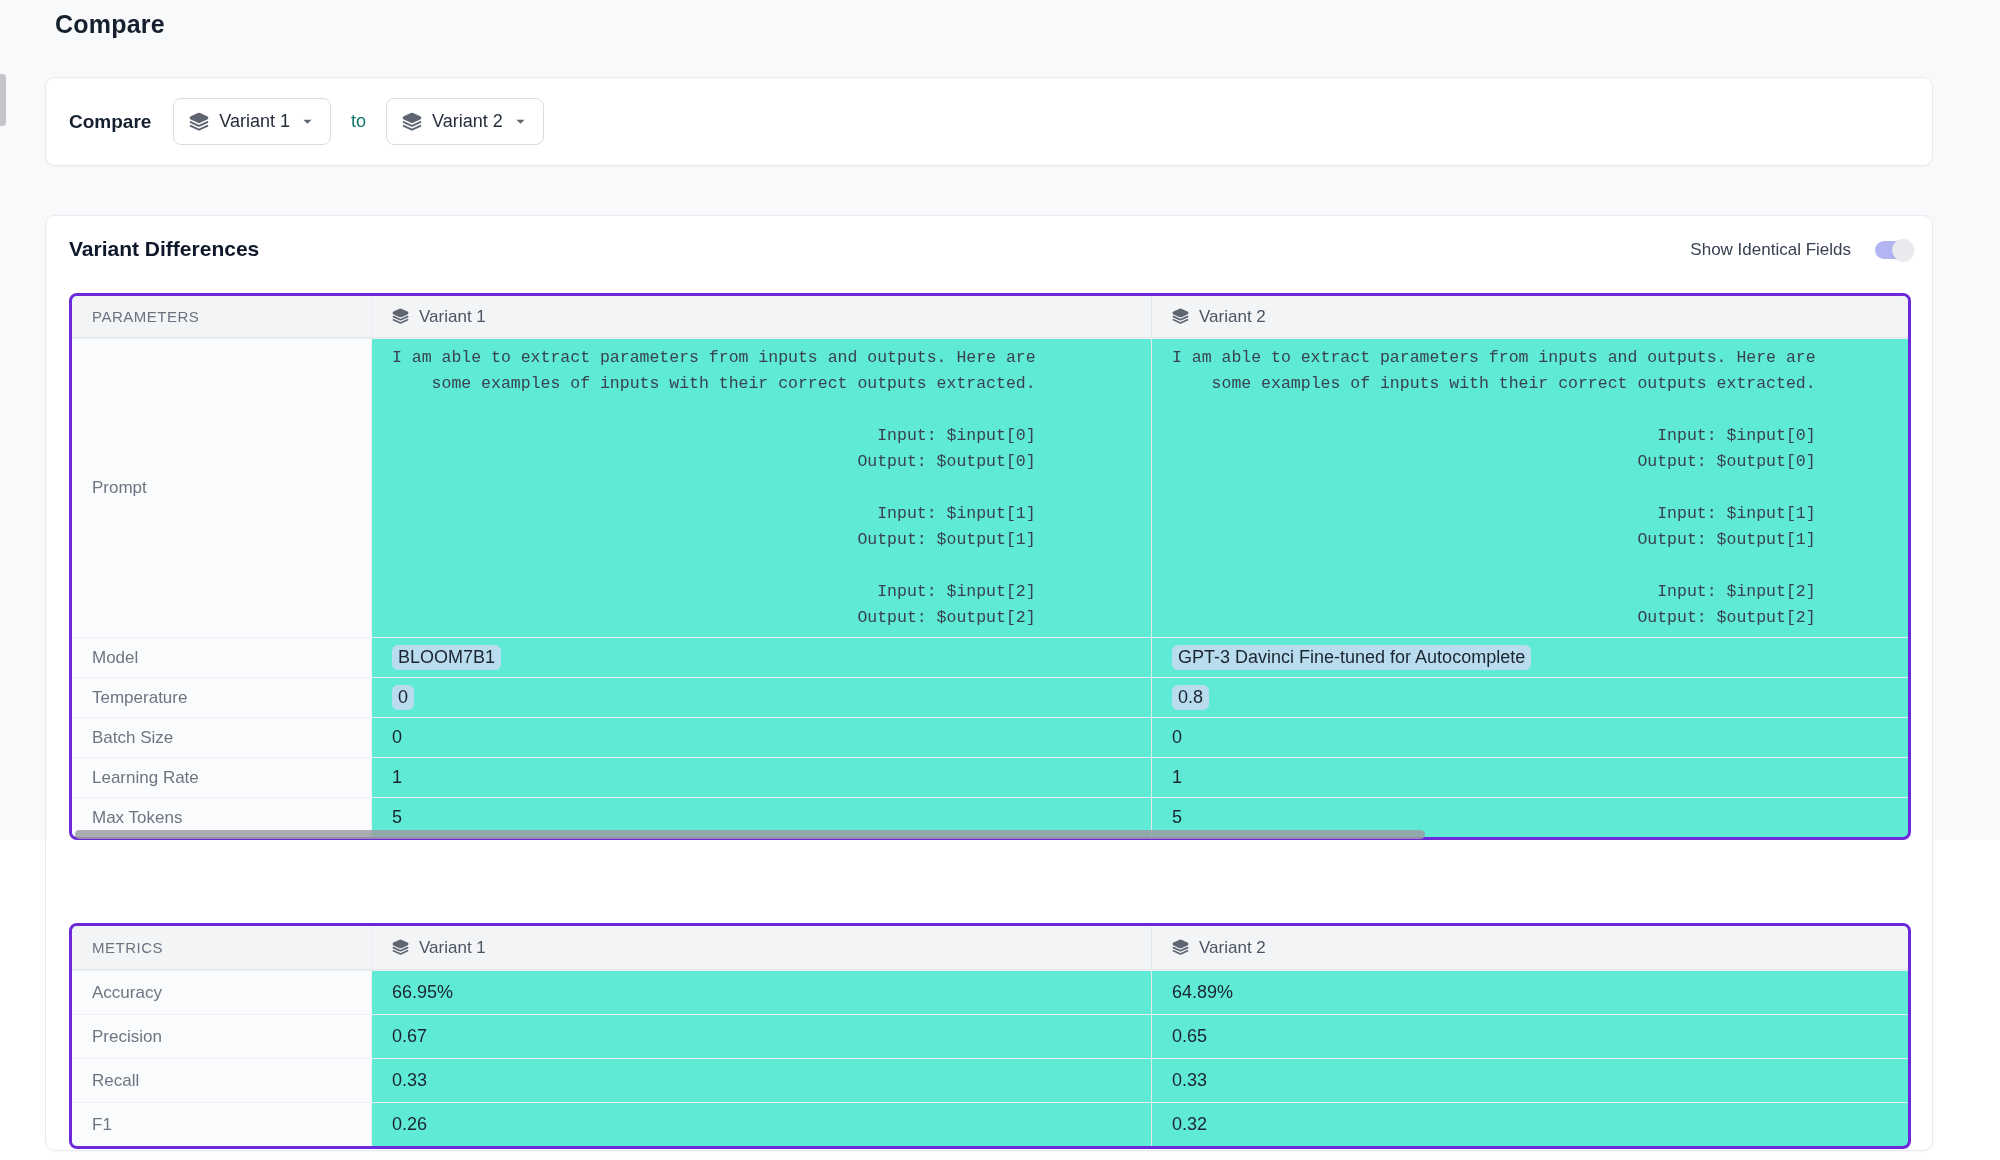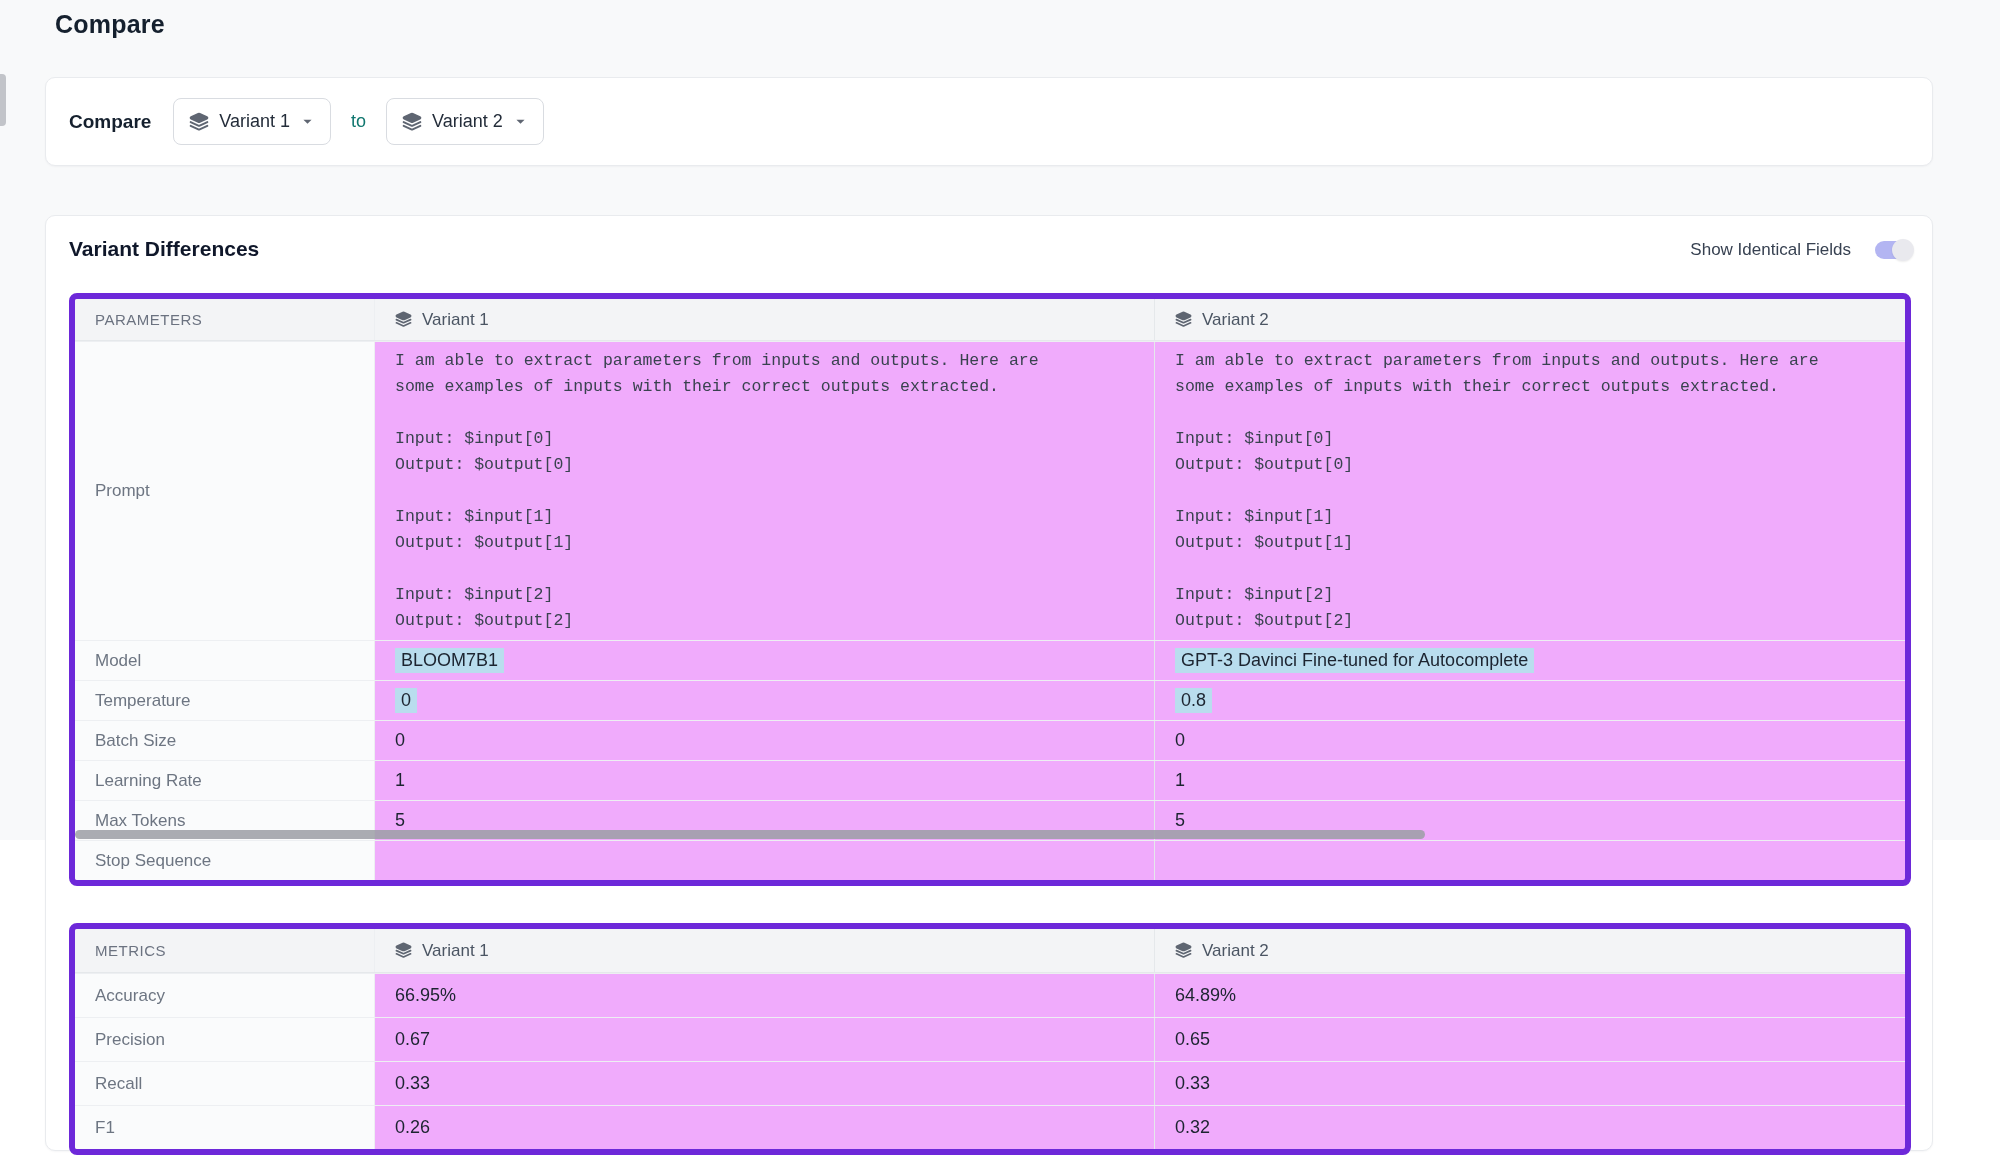--- a/index.html
+++ b/index.html
@@ -44,38 +44,38 @@
   .toggle-wrap { position:absolute; right:20px; top:24px;
                  display:flex; align-items:center; gap:24px; }
   .toggle-label { font-size:17px; color:#374151; }
   .toggle { position:relative; width:37px; height:18px; border-radius:9px;
             background:#b3b5f2; cursor:pointer; }
   .toggle .knob { position:absolute; right:-2px; top:-2px; width:22px; height:22px;
                   border-radius:50%; background:#e9e9ee; box-shadow:0 1px 2px rgba(0,0,0,.08); }
 
   
   .tbl { position:absolute; left:23px; width:1842px;
-         border:6px solid #6d28d9; border-radius:8px; overflow:hidden; background:#f0abfc; }
+         border:3px solid #6d28d9; border-radius:8px; overflow:hidden; background:#5eead4;text-align:right; }
   #params-table { top:77px; }
   #metrics-table { top:707px; }
   .tr { display:grid; grid-template-columns:300px 780px 1fr; min-height:40px; }
   .rows44 .tr { min-height:44px; }
   .tr + .tr { border-top:1px solid #edeff2; }
   .tr.head { background:#f3f4f6; min-height:42px; border-bottom:1px solid #e5e8eb; }
   .rows44 .tr.head { min-height:44px; }
   .cell { display:flex; align-items:center; padding:6px 20px; }
   .label-col { background:#fafbfc; border-right:1px solid #edeff2;
                color:#6d7582; font-size:17px; }
   .tr.head .label-col { background:transparent; }
   .val-col { font-size:18px; color:#1c2430; }
   .val-col.mid { border-right:1px solid #e5e8eb; }
   .section-label { font-size:15px; letter-spacing:.5px; color:#6b7280; }
   .variant-head { display:flex; align-items:center; gap:10px;
                   font-size:17px; color:#4b5563; }
-  .hl { background:#b9ddee; border-radius:0; padding:2px 6px; }
+  .hl { background:#b9ddee; border-radius:6px; padding:2px 6px; }
   .mono-cell { align-items:flex-start; padding:6px 20px; }
   .mono-cell .val-text { font-family:"Liberation Mono","DejaVu Sans Mono",monospace;
                          font-size:16.5px; line-height:26px; color:#39424f;
                          white-space:pre; }
 </style>
 </head>
 <body>
 
 <div class="page">
 
@@ -236,27 +236,20 @@
           <div class="cell label-col">
             <span>Max Tokens</span>
           </div>
           <div class="cell val-col mid">
             <span class="val-text">5</span>
           </div>
           <div class="cell val-col ">
             <span class="val-text">5</span>
           </div>
         </div>
-        <div class="tr">
-          <div class="cell label-col">
-            <span>Stop Sequence</span>
-          </div>
-          <div class="cell val-col mid"></div>
-          <div class="cell val-col "></div>
-        </div>
       </div>
     <div class="tbl rows44" id="metrics-table">
         <div class="tr head">
           <div class="cell label-col">
             <span class="section-label">METRICS</span>
           </div>
           <div class="cell val-col mid">
             <span class="variant-head">
               <span class="icon">
                 <svg width="17" height="17" viewBox="0 0 24 24" fill="none" stroke="currentColor" stroke-width="2.4" stroke-linecap="round" stroke-linejoin="round">

